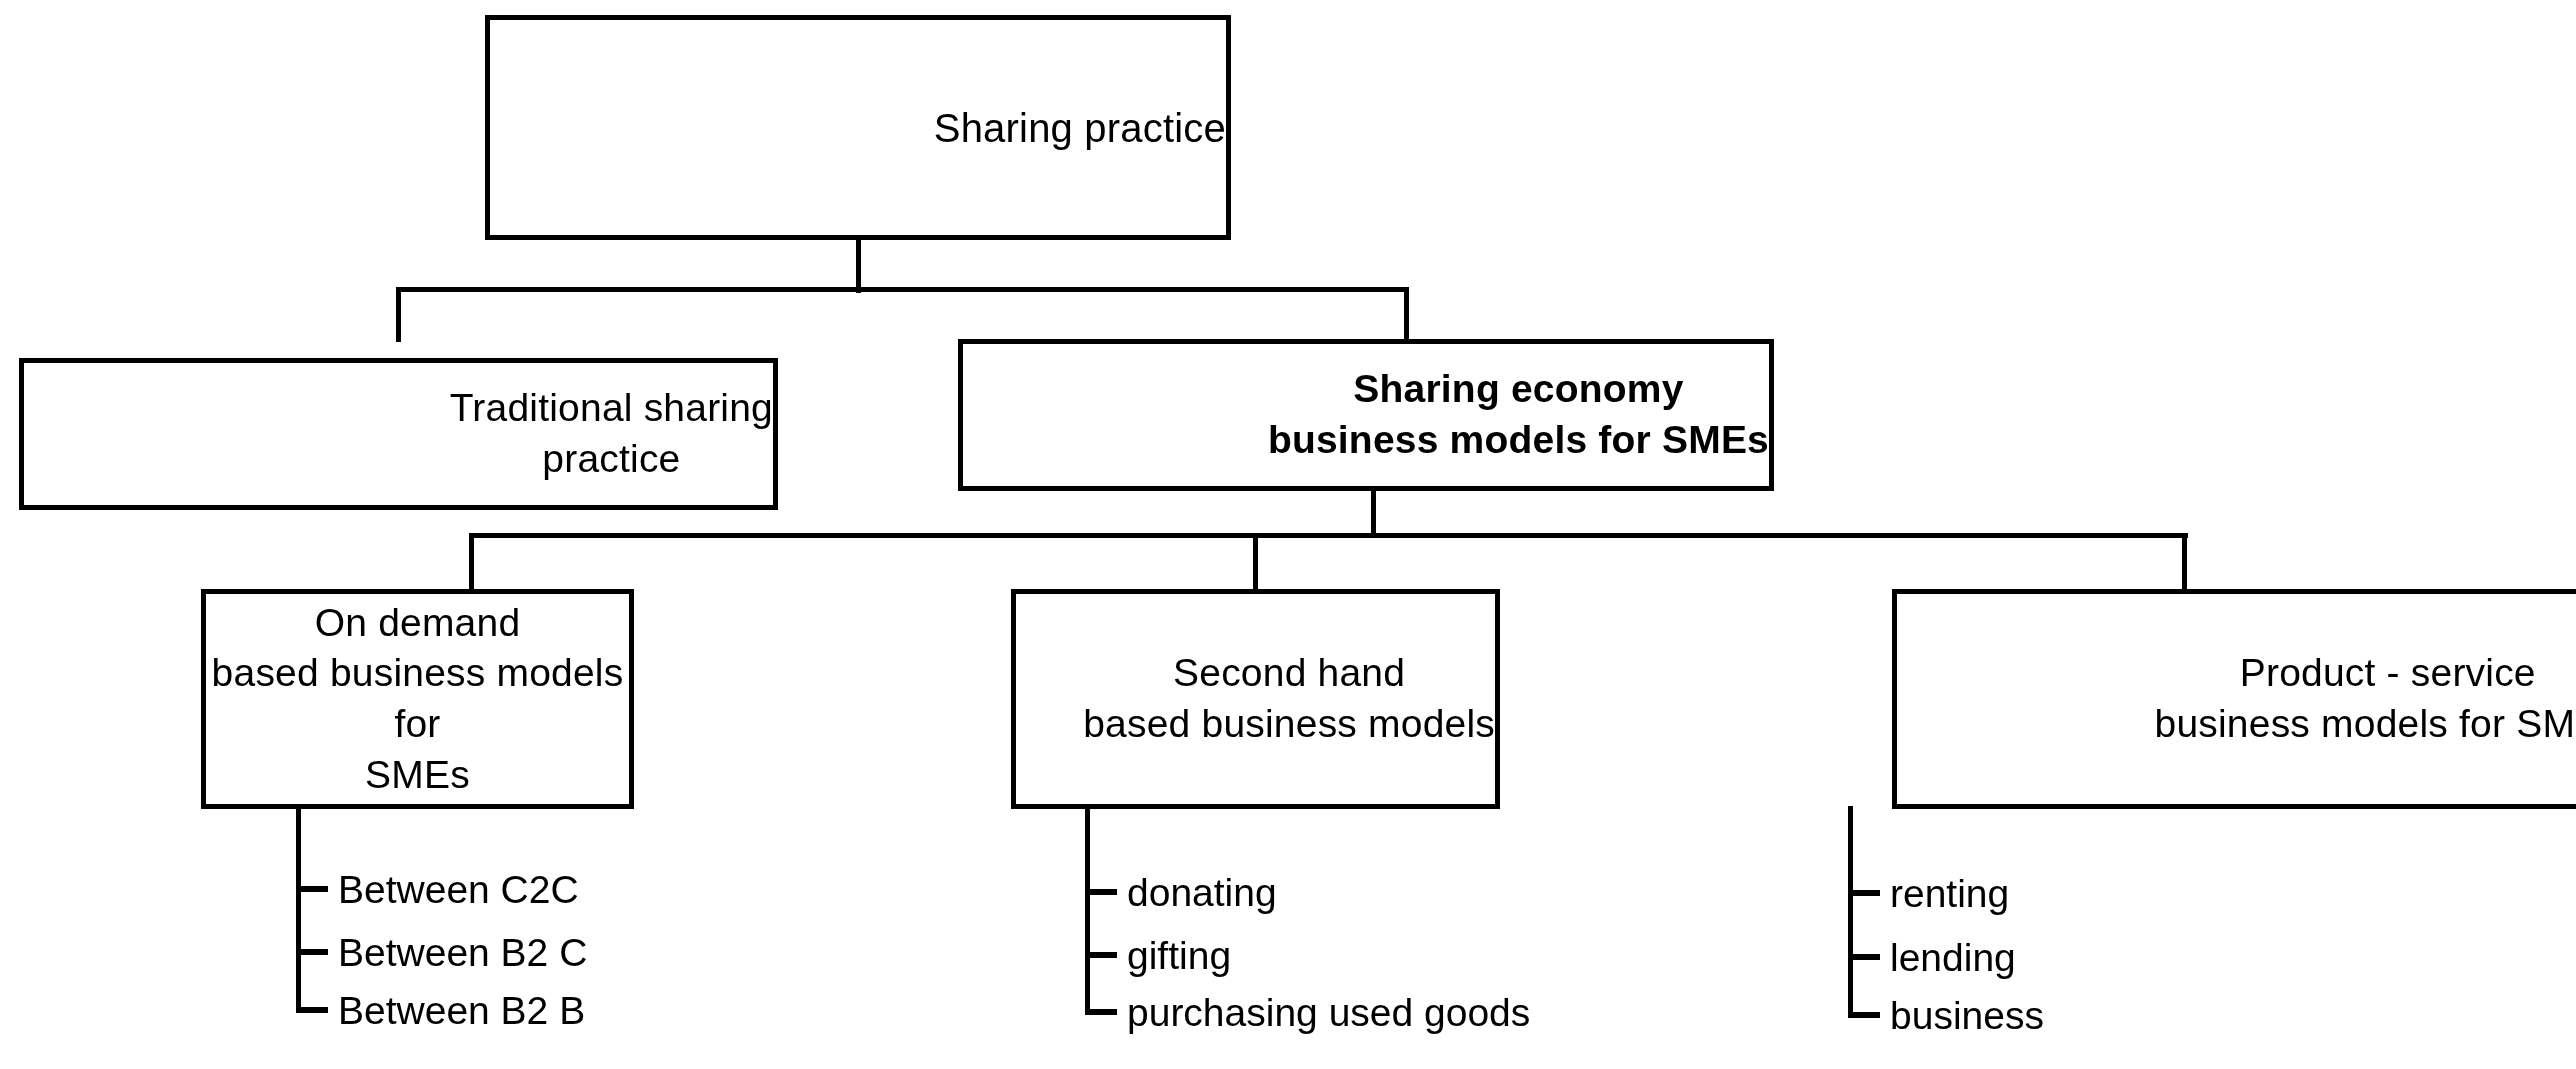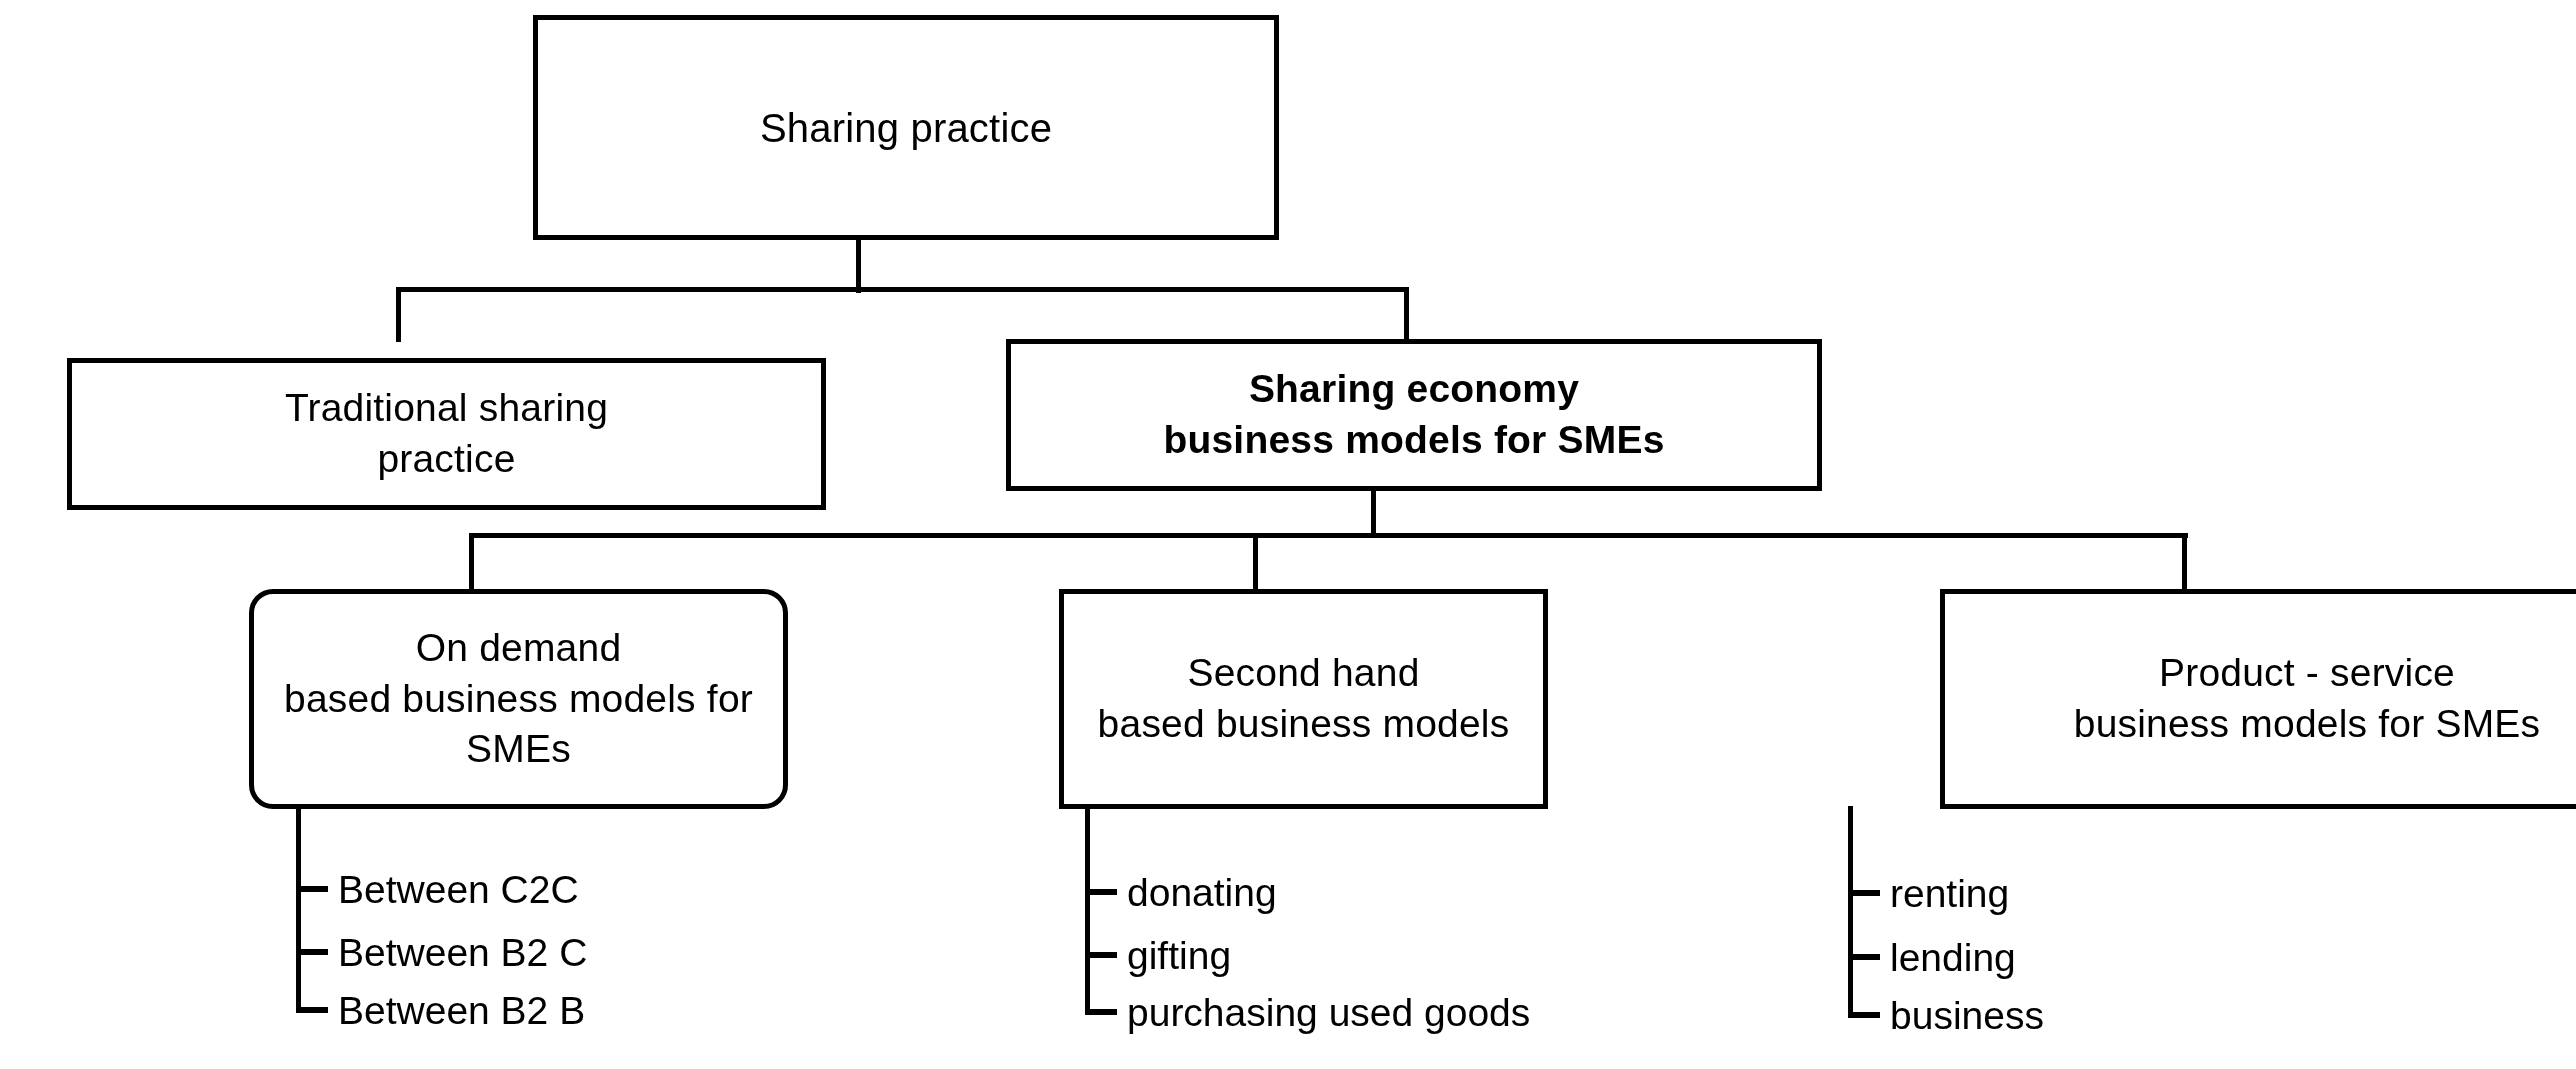--- a/index.html
+++ b/index.html
@@ -20,41 +20,40 @@
     overflow: hidden;
   }
   
   .node {
     position: absolute;
     box-sizing: border-box;
     border: 5.3px solid #000000;
     background: #ffffff;
     display: flex;
     align-items: center;
-    justify-content: center;
+    justify-content: flex-end;
     text-align: center;
     z-index: 3;
-    margin-left: 48px;
   }
   .node .label {
     display: block;
     line-height: 1.30;
     white-space: pre-line;
     letter-spacing: 0.2px;
   }
   #node-root        { left: 485px;  top: 15px;   width: 746px;  height: 225px; }
   #node-root .label      { font-size: 40px; }
 
   #node-traditional { left: 19px;   top: 358px;  width: 759px; height: 152px; }
   #node-traditional .label { font-size: 39px; }
 
   #node-se          { left: 958px; top: 339px;  width: 816px; height: 152px; font-weight: bold; }
   #node-se .label        { font-size: 39px; }
 
-  #node-ondemand    { left: 201px;  top: 589px;  width: 539px;  height: 220px; border-radius: 24px; }
+  #node-ondemand    { left: 201px;  top: 589px;  width: 433px;  height: 220px; }
   #node-ondemand .label  { font-size: 39px; }
 
   #node-secondhand  { left: 1011px; top: 589px;  width: 489px;  height: 220px; }
   #node-secondhand .label{ font-size: 39px; }
 
   #node-productservice { left: 1892px; top: 589px; width: 734px; height: 220px; }
   #node-productservice .label { font-size: 39px; }
 
   
   .ln-v, .ln-h {

